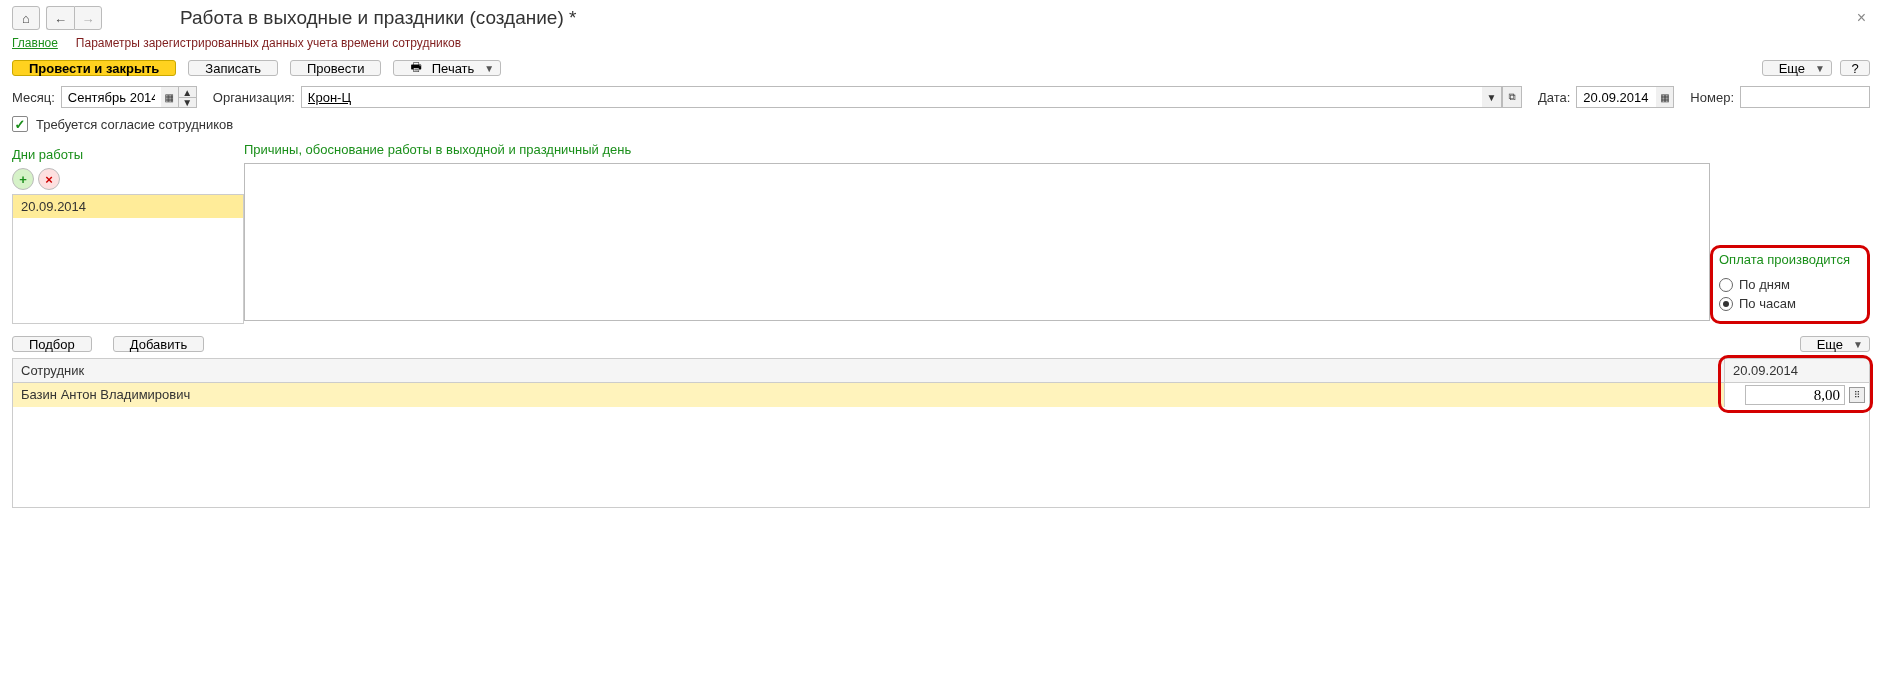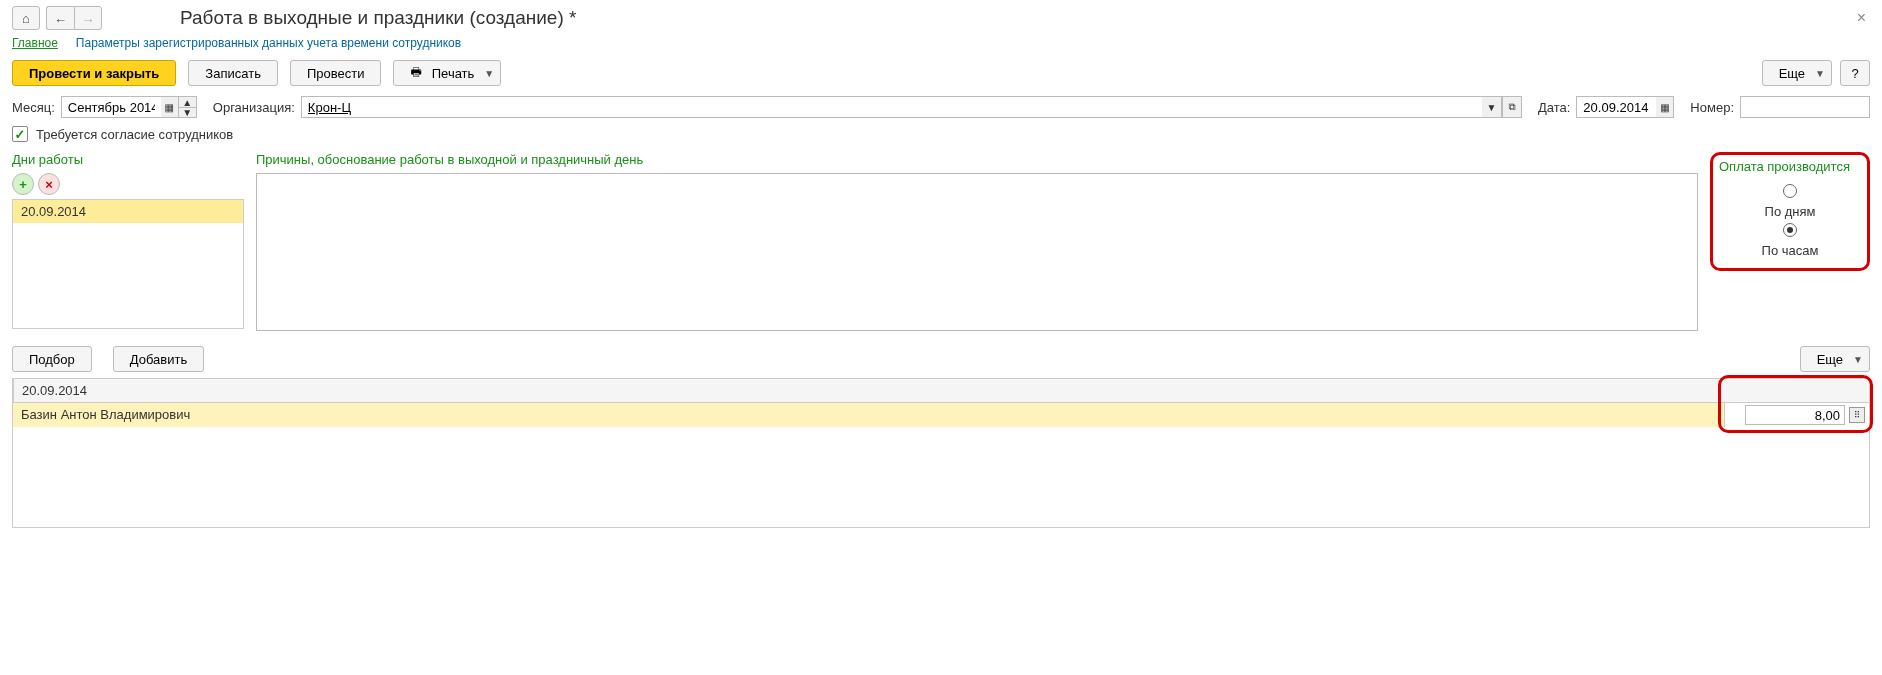--- a/index.html
+++ b/index.html
@@ -25,31 +25,31 @@
   .pair-wrap { display: flex; border-radius: 3px; }
   .pair-wrap .icon-btn:first-child { border-right: none; border-radius: 3px 0 0 3px;}
   .pair-wrap .icon-btn:last-child { border-radius: 0 3px 3px 0; color:#aaa;}
   .title {
     font-size: 19px;
     color: #333;
     margin-left: 70px;
   }
   .close-x { margin-left: auto; color:#888; font-size: 16px; padding-right:4px;}
   .tabs-row { display: flex; gap: 18px; margin-bottom: 10px; font-size: 12px; }
-  .tab { color: #0369a1; cursor: pointer; }
+  .tab { color: #7f1d1d; cursor: pointer; }
   .tab.active { color: #1a8f1a; text-decoration: underline; }
   .toolbar { display: flex; align-items: center; gap: 12px; margin-bottom: 10px; }
   .btn {
     border: 1px solid #bbb;
     background: #f5f5f5;
     border-radius: 3px;
     padding: 4px 16px;
     font-size: 13px;
     cursor: pointer;
-    height: 26px;
+    height: 16px;
     display: inline-flex; align-items:center; justify-content:center;
   }
   .btn.primary {
     background: #ffd21f;
     font-weight: bold;
     border-color: #caa800;
   }
   .btn.split { padding-right: 6px; gap: 6px;}
   .caret { font-size: 10px; color:#555; margin-left:4px;}
   .printer-icon { font-size: 12px; margin-right:4px; }
@@ -75,21 +75,21 @@
   .org-group { display:flex; flex:1; align-items:stretch;}
   .org-group .input{ flex:1; border-right:none;text-decoration:underline;}
   .date-group { display:flex; align-items:stretch;}
   .date-group .input{ width:80px; border-right:none;}
   .check-row { display:flex; align-items:center; gap:8px; margin-bottom:10px;}
   .checkbox {
     width:16px; height:16px; border:1px solid #888; border-radius:2px;
     display:flex; align-items:center; justify-content:center;
     color:#1a8f1a; font-size:13px; font-weight:bold;
   }
-  .mid-section { display:flex; gap:12px; margin-bottom:12px; align-items:flex-start;}
+  .mid-section { display:flex; margin-bottom:12px; align-items:flex-end;}
   .days-col { width: 232px; }
   .green-label { color:#1a8f1a; margin-bottom:6px; display:block;}
   .days-toolbar { display:flex; gap:4px; margin-bottom:4px;}
   .round-btn {
     width:22px;height:22px;border-radius:11px;border:1px solid #bbb;
     display:flex;align-items:center;justify-content:center;font-weight:bold;
   }
   .round-btn.add{ background:#d6f2c8; color:#1a8f1a;}
   .round-btn.del{ background:#fde0e0; color:#c00;}
   .days-list {
@@ -101,41 +101,41 @@
   .reason-col { flex:1; }
   .textarea {
     border:1px solid #bbb; width:100%; height:158px; resize:none; padding:4px;
     font-family: inherit; font-size:13px;
   }
   .pay-col { width:160px; position:relative;}
   .red-highlight {
     border:3px solid #d40000; border-radius:10px;
     padding:4px 6px 6px 6px;
   }
-  .radio-row { display:flex; align-items:center; gap:6px; margin:4px 0;flex-direction:column;}
+  .radio-row { display:flex; align-items:center; gap:6px; margin:4px 0;}
   .radio {
     width:14px;height:14px;border:1px solid #666;border-radius:50%;
     display:flex;align-items:center;justify-content:center;
   }
   .radio.checked::after{ content:""; width:6px;height:6px;background:#333;border-radius:50%;}
   .bottom-toolbar { display:flex; align-items:center; gap:21px; margin-bottom:6px;}
   .table-wrap { border:1px solid #ccc; position:relative; min-height:150px; background:#fff;}
   .thead { display:flex; background:#f5f5f5; border-bottom:1px solid #ccc;}
   .th { padding:4px 8px; color:#333; }
   .th.emp { flex:1; }
   .th.date { width:145px; border-left:1px solid #ccc;}
   .tr { display:flex; }
   .td { padding:4px 8px; }
   .td.emp { flex:1; background:#fff3bc;}
   .td.hours {
     width:145px; border-left:1px solid #ccc; background:#fff;
     display:flex; justify-content:flex-end; align-items:center; gap:4px;
     padding:2px 4px;
   }
-  .hours-input { border:1px solid #bbb; width:100px; text-align:right; padding:2px 4px; font-size:13px; height:20px;}
+  .hours-input { border:1px solid #bbb; width:100px; text-align:right; padding:2px 4px; font-size:15px; height:20px;font-family:Liberation Serif, serif;}
   .calc-icon { width:16px;height:16px;border:1px solid #999;background:#eee;display:flex;align-items:center;justify-content:center;font-size:9px;}
   .red-box-2 {
     position:absolute; right:-4px; top:-4px;
     width:155px; height:58px;
     border:3px solid #d40000; border-radius:10px;
     pointer-events:none;
   }
 </style>
 </head>
 <body>
@@ -241,20 +241,21 @@
   <div style="margin-left:auto;">
     <button class="btn split">
       <span>Еще</span>
       <span class="caret">▼</span>
     </button>
   </div>
 </div>
 
 <div class="table-wrap">
   <div class="thead">
+    <div class="th emp">Сотрудник</div>
     <div class="th date">20.09.2014</div>
   </div>
   <div class="tr">
     <div class="td emp">Базин Антон Владимирович</div>
     <div class="td hours">
       <input class="hours-input" value="8,00" style="">
       <div class="calc-icon">⠿</div>
     </div>
   </div>
   <div class="red-box-2"></div>

